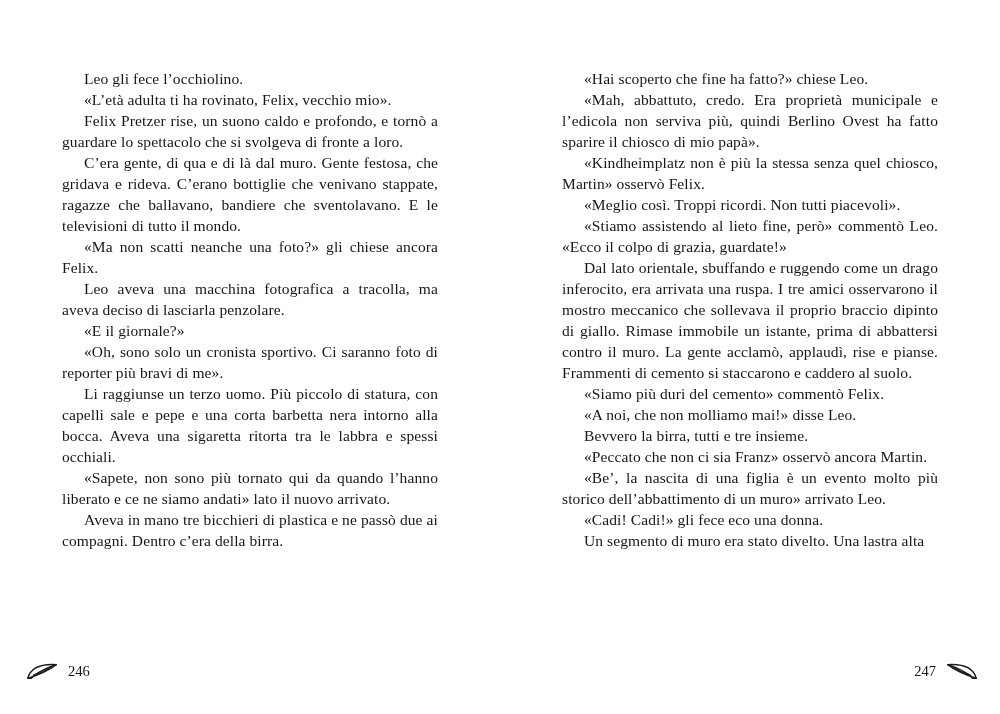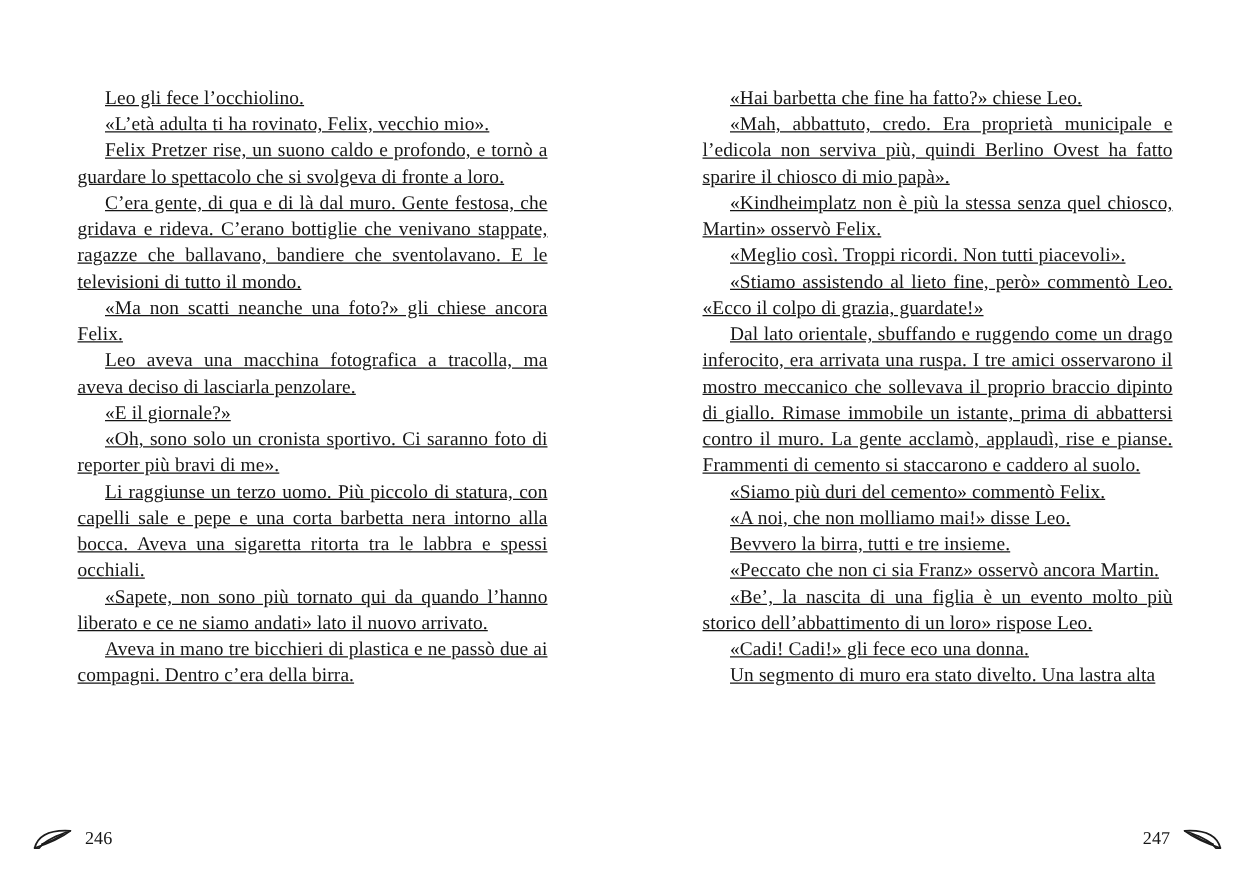--- a/index.html
+++ b/index.html
@@ -35,21 +35,20 @@
     left: 62px;
     width: 376px;
     font-size: 15.5px;
     line-height: 21px;
     text-align: justify;
     letter-spacing: 0.1px;
   }
   p.para {
     margin: 0;
     text-indent: 22px;
-    text-decoration: underline;
   }
 
   .footer {
     position: absolute;
     bottom: 34px;
     display: flex;
     align-items: center;
     gap: 10px;
     font-size: 14.5px;
     color: #161616;
@@ -106,31 +105,31 @@
           <path d="M1.5 15.5 C9 13, 20 9, 28.5 2.5"></path>
           <path d="M7 12.5 C12 11, 18 8.5, 23 5"></path>
         </svg>
       </span>
       <span class="pagenum">246</span>
     </div>
   </div>
 
   <div class="page right">
     <div class="text-block">
-        <p class="para">«Hai barbetta che fine ha fatto?» chiese Leo.</p>
+        <p class="para">«Hai scoperto che fine ha fatto?» chiese Leo.</p>
         <p class="para">«Mah, abbattuto, credo. Era proprietà municipale e l’edicola non serviva più, quindi Berlino Ovest ha fatto sparire il chiosco di mio papà».</p>
         <p class="para">«Kindheimplatz non è più la stessa senza quel chiosco, Martin» osservò Felix.</p>
         <p class="para">«Meglio così. Troppi ricordi. Non tutti piacevoli».</p>
         <p class="para">«Stiamo assistendo al lieto fine, però» commentò Leo. «Ecco il colpo di grazia, guardate!»</p>
         <p class="para">Dal lato orientale, sbuffando e ruggendo come un drago inferocito, era arrivata una ruspa. I tre amici osservarono il mostro meccanico che sollevava il proprio braccio dipinto di giallo. Rimase immobile un istante, prima di abbattersi contro il muro. La gente acclamò, applaudì, rise e pianse. Frammenti di cemento si staccarono e caddero al suolo.</p>
         <p class="para">«Siamo più duri del cemento» commentò Felix.</p>
         <p class="para">«A noi, che non molliamo mai!» disse Leo.</p>
         <p class="para">Bevvero la birra, tutti e tre insieme.</p>
         <p class="para">«Peccato che non ci sia Franz» osservò ancora Martin.</p>
-        <p class="para">«Be’, la nascita di una figlia è un evento molto più storico dell’abbattimento di un loro» rispose Leo.</p>
+        <p class="para">«Be’, la nascita di una figlia è un evento molto più storico dell’abbattimento di un muro» arrivato Leo.</p>
         <p class="para">«Cadi! Cadi!» gli fece eco una donna.</p>
         <p class="para">Un segmento di muro era stato divelto. Una lastra alta</p>
       </div>
     <div class="footer right">
       <span class="pagenum">247</span>
       <span class="ornament flip">
         <svg viewBox="0 0 30 17" aria-hidden="true">
           <path d="M1.5 15.5 C4 6, 12 1.5, 28.5 2.5 C20 5.5, 9 9.5, 5 15.5 Z"></path>
           <path d="M1.5 15.5 C9 13, 20 9, 28.5 2.5"></path>
           <path d="M7 12.5 C12 11, 18 8.5, 23 5"></path>

